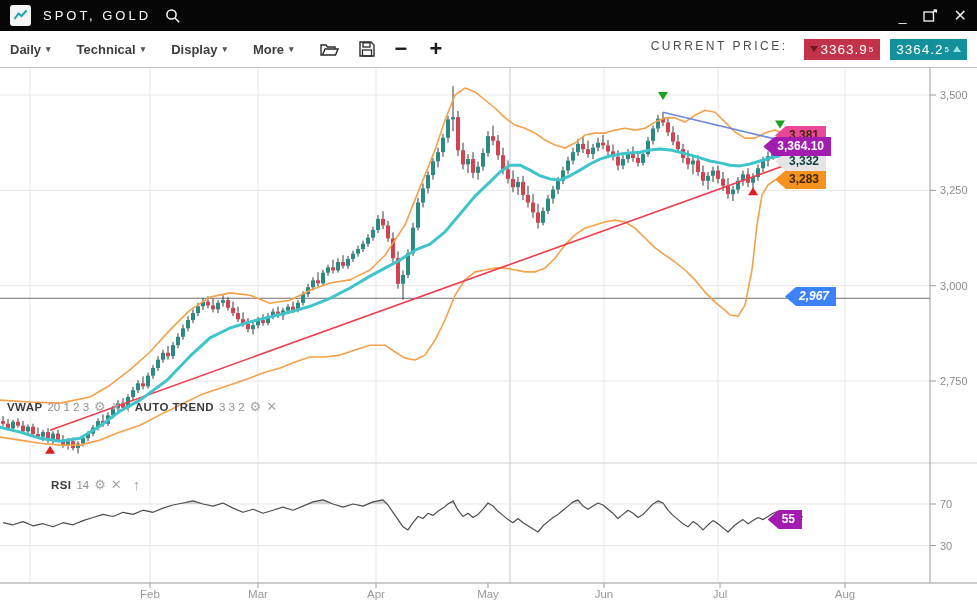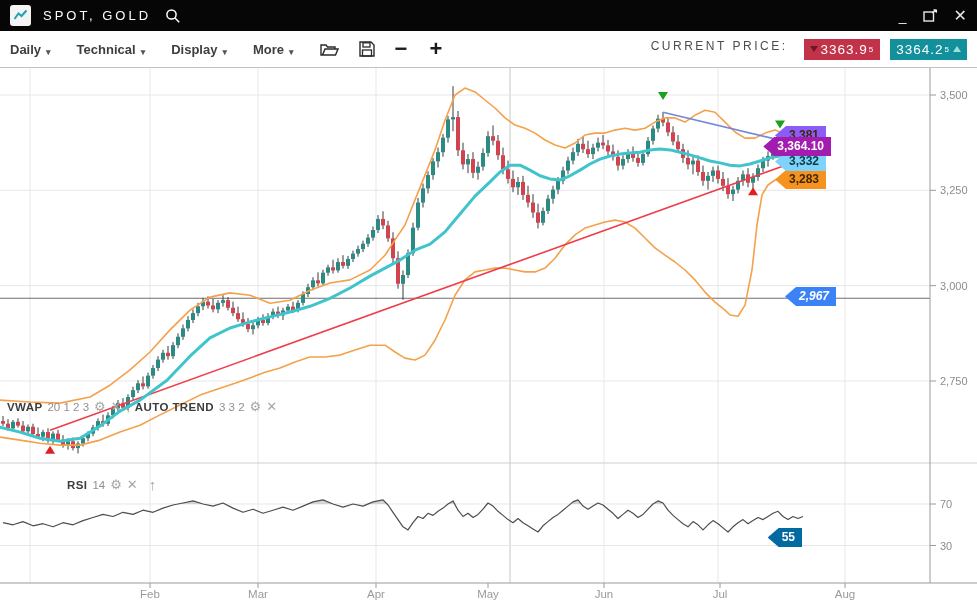--- a/index.html
+++ b/index.html
@@ -7,21 +7,21 @@
   *{box-sizing:border-box;}
   
   .titlebar{height:31px;background:#060606;display:flex;align-items:center;padding:0 10px;color:#fff;}
   .logo{width:21px;height:21px;background:#f4f4f4;border-radius:3px;display:flex;align-items:center;justify-content:center;margin-right:12px;}
   .apptitle{font-size:13px;letter-spacing:3px;color:#fdfdfd;font-weight:400;}
   .searchbtn{margin-left:14px;display:flex;align-items:center;cursor:pointer;}
   .win-controls{margin-left:auto;display:flex;align-items:center;gap:16px;}
   .win-controls .wc{color:#e8e8e8;font-size:14px;cursor:pointer;line-height:10px;}
   
   .toolbar{height:37px;background:#fff;border-bottom:1px solid #c2c2c2;display:flex;align-items:center;padding:0 10px;}
-  .menu{display:flex;align-items:flex-end;gap:5px;margin-right:26px;font-size:13px;font-weight:700;color:#3e3e3e;cursor:pointer;}
+  .menu{display:flex;align-items:center;gap:5px;margin-right:26px;font-size:13px;font-weight:700;color:#3e3e3e;cursor:pointer;}
   .menu .caret{font-size:9px;color:#555;}
   .tool-ico{margin-right:20px;display:flex;align-items:center;cursor:pointer;}
   .zoomglyph{font-size:22px;font-weight:700;color:#1c1c1c;margin-right:22px;cursor:pointer;line-height:20px;}
   .price-area{margin-left:auto;display:flex;}
   .cp-label{font-size:12px;letter-spacing:2.5px;color:#4c4c4c;margin-right:16px;}
   .badge{height:21px;min-width:72px;display:flex;align-items:center;justify-content:center;color:#fff;font-size:13.5px;letter-spacing:1px;padding:0 6px;position:relative;}
   .badge sub{font-size:8px;margin-left:1px;}
   .badge.bid{margin-right:10px;}
   .arrow-down-sm{width:0;height:0;border-left:4px solid transparent;border-right:4px solid transparent;border-top:6px solid #701522;margin-right:3px;}
   .arrow-up-sm{width:0;height:0;border-left:4px solid transparent;border-right:4px solid transparent;border-bottom:6px solid #9fe0de;margin-left:3px;}
@@ -511,27 +511,27 @@
     <span>20 1 2 3</span>
     <span class="ico">⚙</span>
     <span class="ico">✕</span>
     <span>,</span>
     <span class="nm">AUTO TREND</span>
     <span>3 3 2</span>
     <span class="ico">⚙</span>
     <span class="ico">✕</span>
   </div>
 
-  <div class="ind-row" id="rsi-ind" style="left:23px;top:411px;padding-left:44px;">
+  <div class="ind-row" id="rsi-ind" style="left:7px;top:411px;padding-left:44px;">
     <span class="nm">RSI</span>
     <span>14</span>
     <span class="ico">⚙</span>
     <span class="ico">✕</span>
     <span class="ico arr">↑</span>
   </div>
 
-  <div class="tag" style="background: #8b5cf6; color: rgb(65, 39, 10); top: 58px; right: 10px; z-index: 1;">3,381</div>
+  <div class="tag" style="background: #ec4899; color: rgb(65, 39, 10); top: 58px; right: 10px; z-index: 1;">3,381</div>
   <div class="tag" style="background: #a21caf; color: rgb(255, 255, 255); top: 69px; right: 5px; z-index: 3;">3,364.10</div>
-  <div class="tag" style="background: #7dd3fc; color: rgb(10, 60, 64); top: 84px; right: 10px; z-index: 2;">3,332</div>
+  <div class="tag" style="background: #e5e5e5; color: rgb(10, 60, 64); top: 84px; right: 10px; z-index: 2;">3,332</div>
   <div class="tag" style="background: rgb(246, 146, 30); color: rgb(65, 39, 10); top: 102px; right: 10px; z-index: 1;">3,283</div>
   <div class="tag" style="background: #3b82f6; color: rgb(255, 255, 255); top: 219px; right: 0; z-index: 1; font-style: italic;">2,967</div>
-  <div class="tag" style="background: #0369a1; color: rgb(255, 255, 255); top: 460px; right: 34px; z-index: 1; text-align: center;">55</div>
+  <div class="tag" style="background: #a21caf; color: rgb(255, 255, 255); top: 442px; right: 34px; z-index: 1; text-align: center;">55</div>
 </div>
 
 </body></html>

